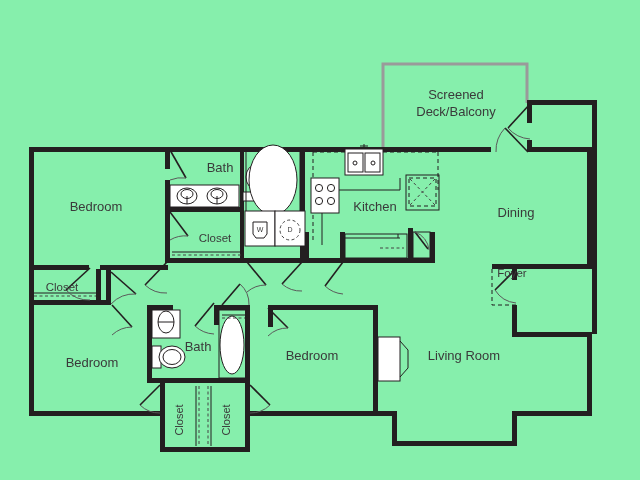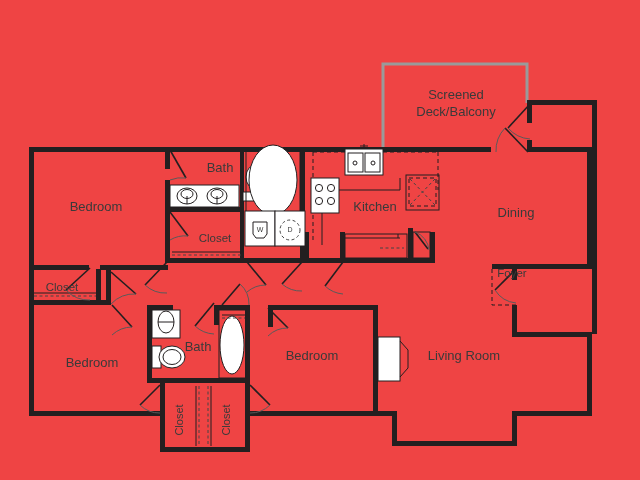--- a/index.html
+++ b/index.html
@@ -7,21 +7,21 @@
     padding: 0;
     background: #ffffff;
   }
   body {
     font-family: "Liberation Sans", sans-serif;
   }
   #floorplan-app {
     position: relative;
     width: 640px;
     height: 480px;
-    background: #ef4444;
+    background: #86efac;
     overflow: hidden;
   }
   #floorplan-svg {
     display: block;
     width: 640px;
     height: 480px;
   }
   .room-label {
     font-family: "Liberation Sans", sans-serif;
     font-size: 13px;

